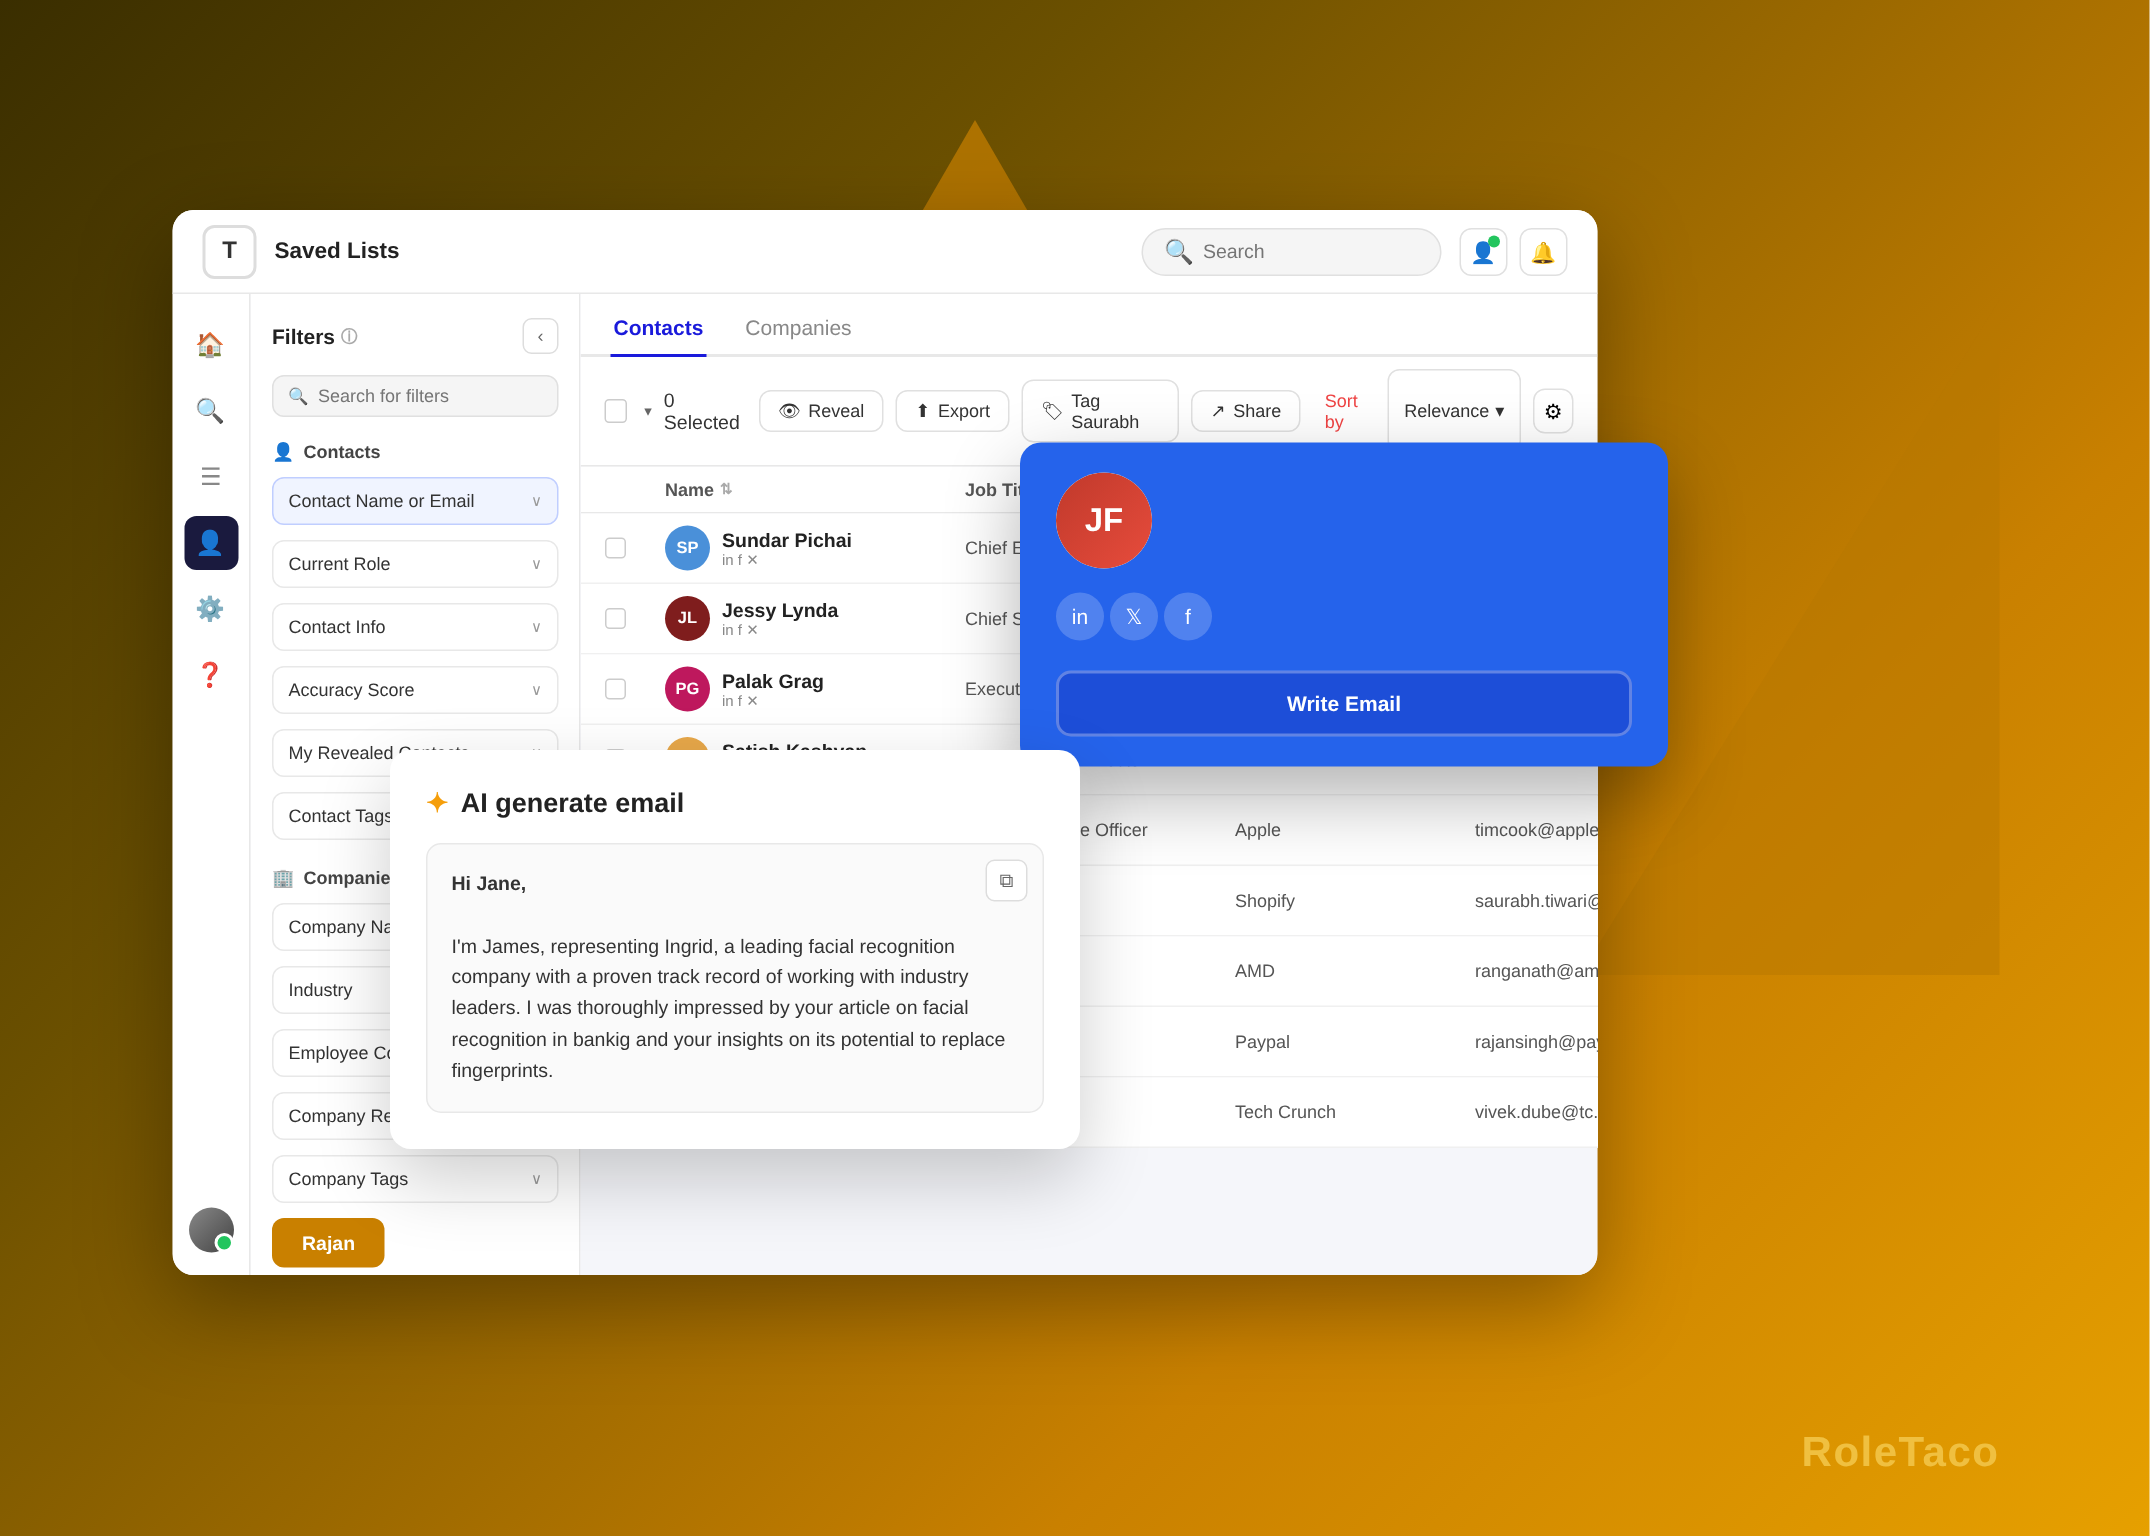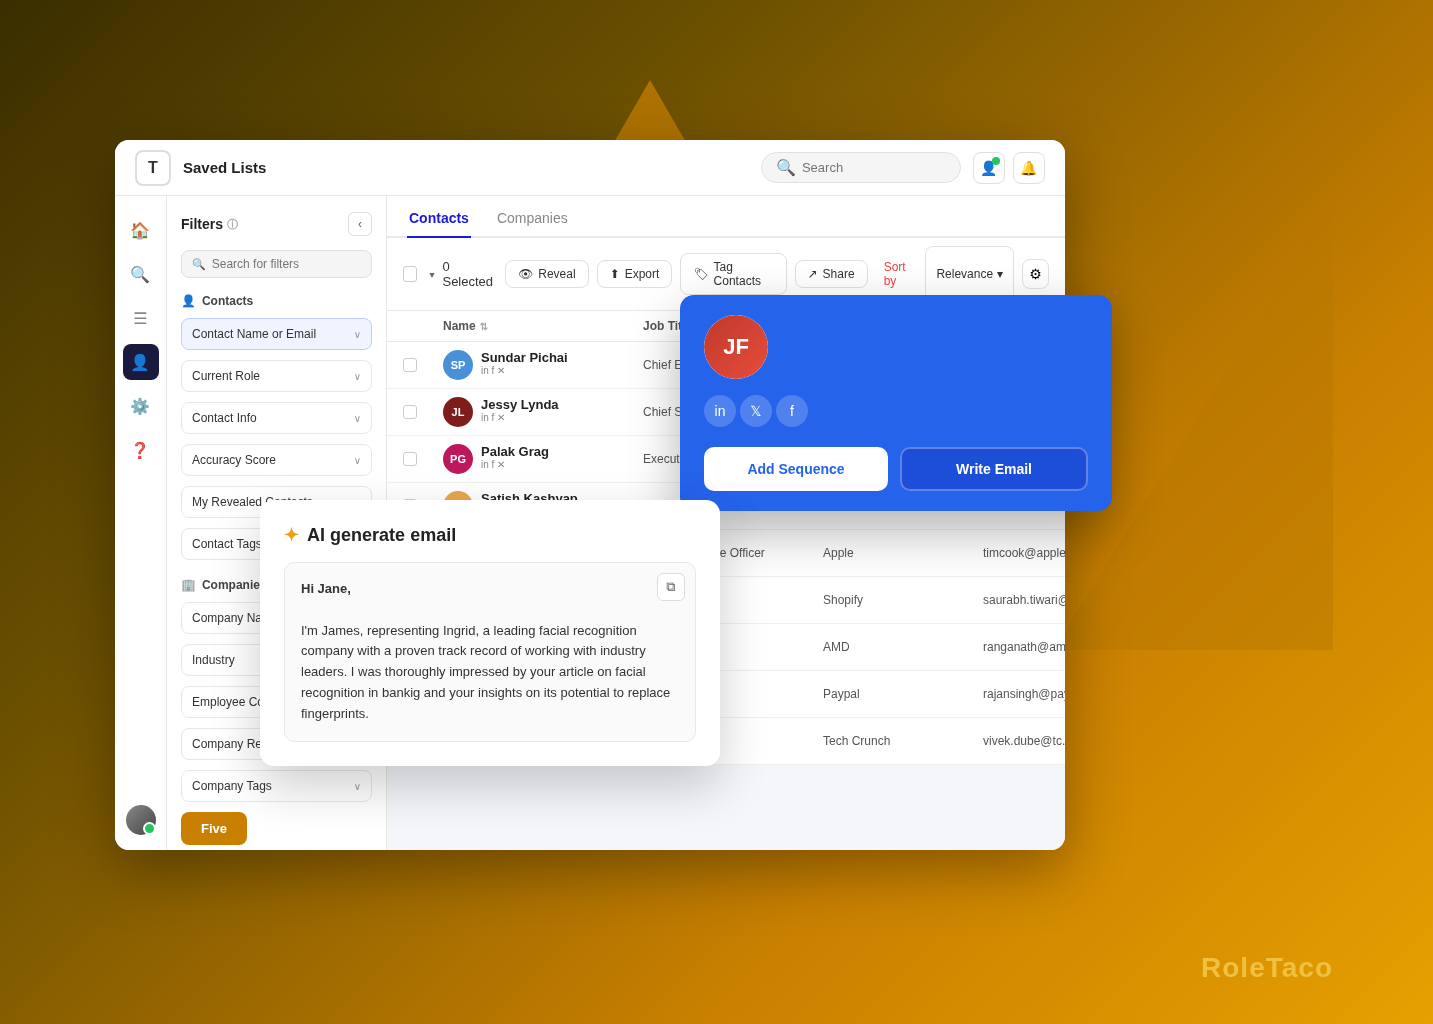--- a/index.html
+++ b/index.html
@@ -417,21 +417,21 @@
       display: grid;
       grid-template-columns: 40px 200px 180px 160px 180px 120px;
       padding: 8px 16px;
       border-bottom: 1px solid #f0f0f0;
       background: #fff;
       align-items: center;
     }
 
     .contact-cell {
       display: flex;
-      align-items: flex-start;
+      align-items: center;
       gap: 8px;
     }
     .contact-avatar {
       width: 30px;
       height: 30px;
       border-radius: 50%;
       background: linear-gradient(135deg, #aaa, #666);
       font-size: 11px;
       color: #fff;
       display: flex;
@@ -691,21 +691,21 @@
       </div>
       <div class="filter-item">
         <span>Company Revenue</span>
         <span class="filter-chevron">∨</span>
       </div>
       <div class="filter-item">
         <span>Company Tags</span>
         <span class="filter-chevron">∨</span>
       </div>
 
-      <button class="apply-btn">Five</button>
+      <button class="apply-btn">Rajan</button>
     </div>
 
     <div class="table-area">
 
       <div class="tabs-bar">
         <div class="tab active">Contacts</div>
         <div class="tab">Companies</div>
       </div>
 
       <div class="toolbar">
@@ -717,21 +717,21 @@
         <div class="toolbar-btn">
           <span>👁</span>
           <span>Reveal</span>
         </div>
         <div class="toolbar-btn">
           <span>⬆</span>
           <span>Export</span>
         </div>
         <div class="toolbar-btn">
           <span>🏷</span>
-          <span>Tag Contacts</span>
+          <span>Tag Saurabh</span>
         </div>
         <div class="toolbar-btn">
           <span>↗</span>
           <span>Share</span>
         </div>
         <div class="toolbar-spacer"></div>
         <span class="sort-label">Sort by</span>
         <div class="sort-select">
           <span>Relevance</span>
           <span>▾</span>
@@ -926,21 +926,20 @@
 
       <div style="width:64px;height:64px;border-radius:50%;background:linear-gradient(135deg,#c0392b,#e74c3c);display:flex;align-items:center;justify-content:center;font-size:22px;color:#fff;font-weight:700">JF</div>
     </div>
   </div>
   <div class="social-icons">
     <div class="social-icon">in</div>
     <div class="social-icon">𝕏</div>
     <div class="social-icon">f</div>
   </div>
   <div class="profile-actions">
-    <button class="profile-btn primary">Add Sequence</button>
     <button class="profile-btn secondary">Write Email</button>
   </div>
 </div>
 
 <div class="ai-email-card">
   <div class="ai-email-header">
     <span class="ai-star">✦</span>
     <span>AI generate email</span>
   </div>
   <div class="ai-email-body">

